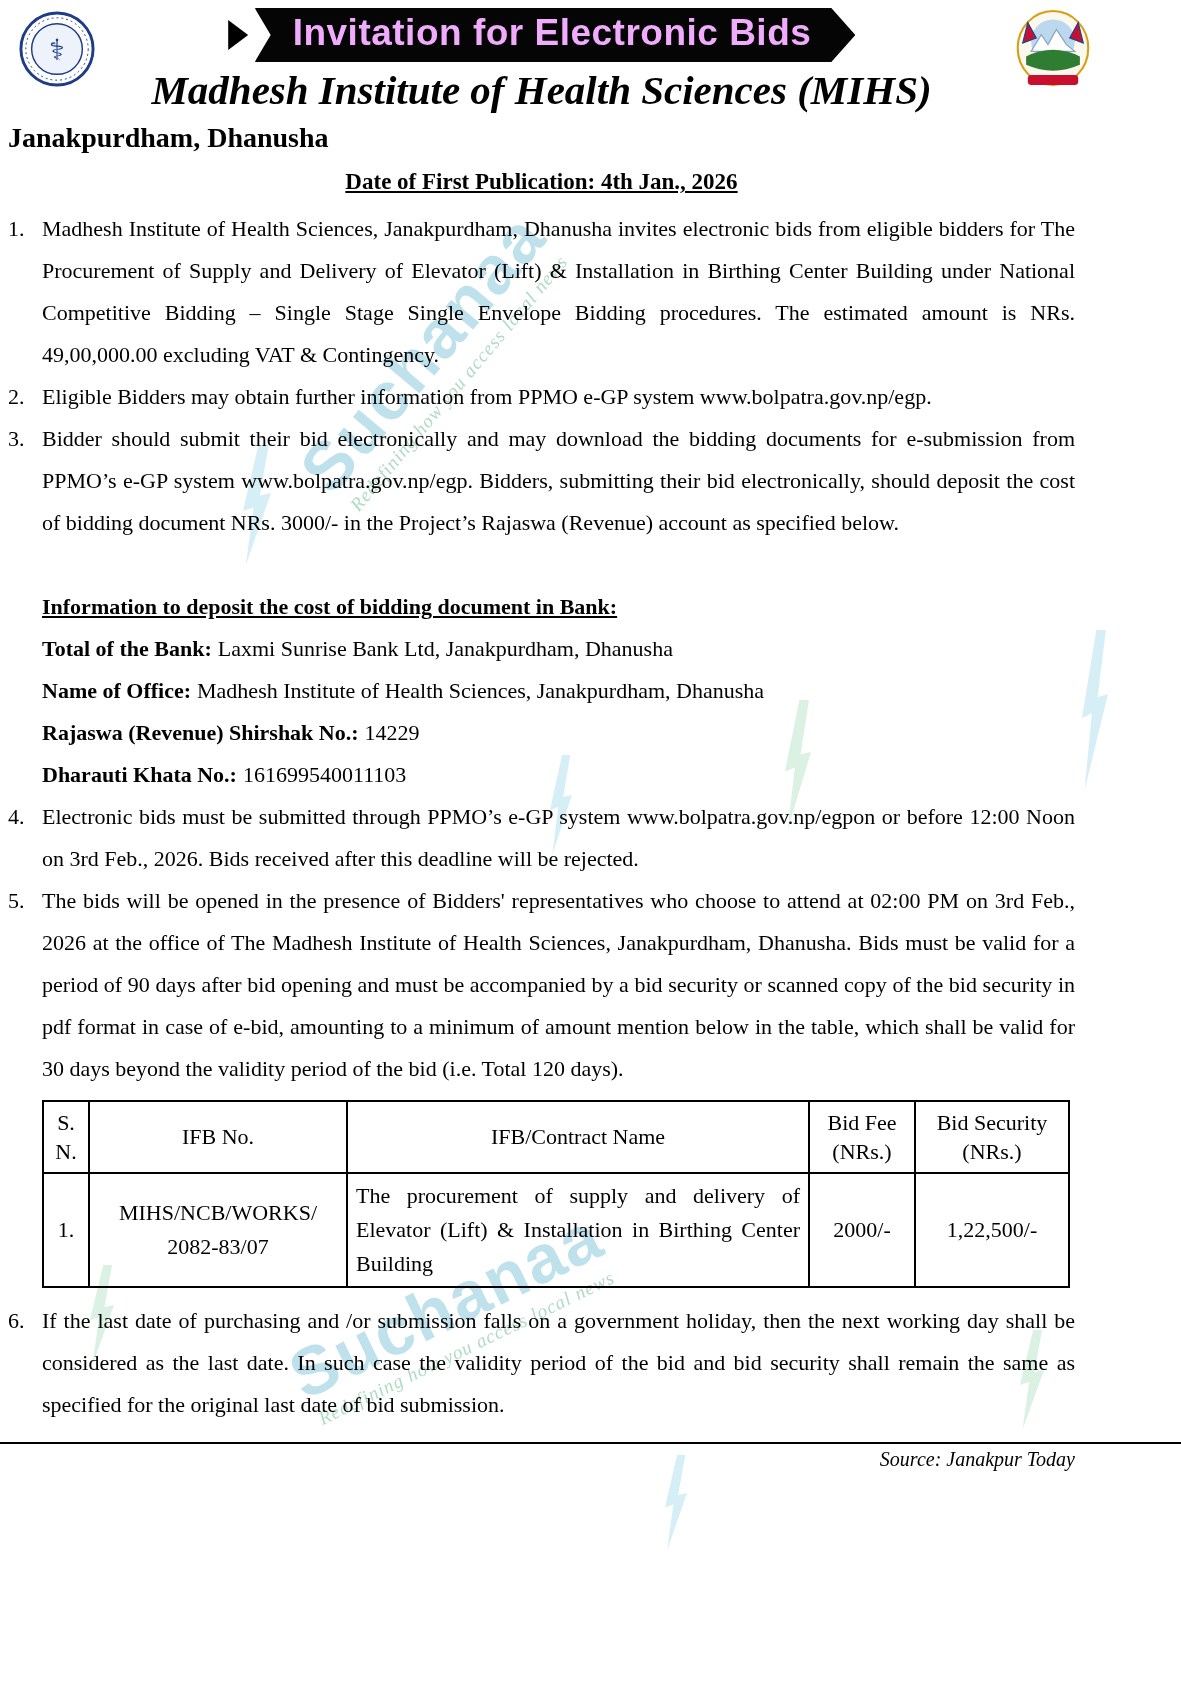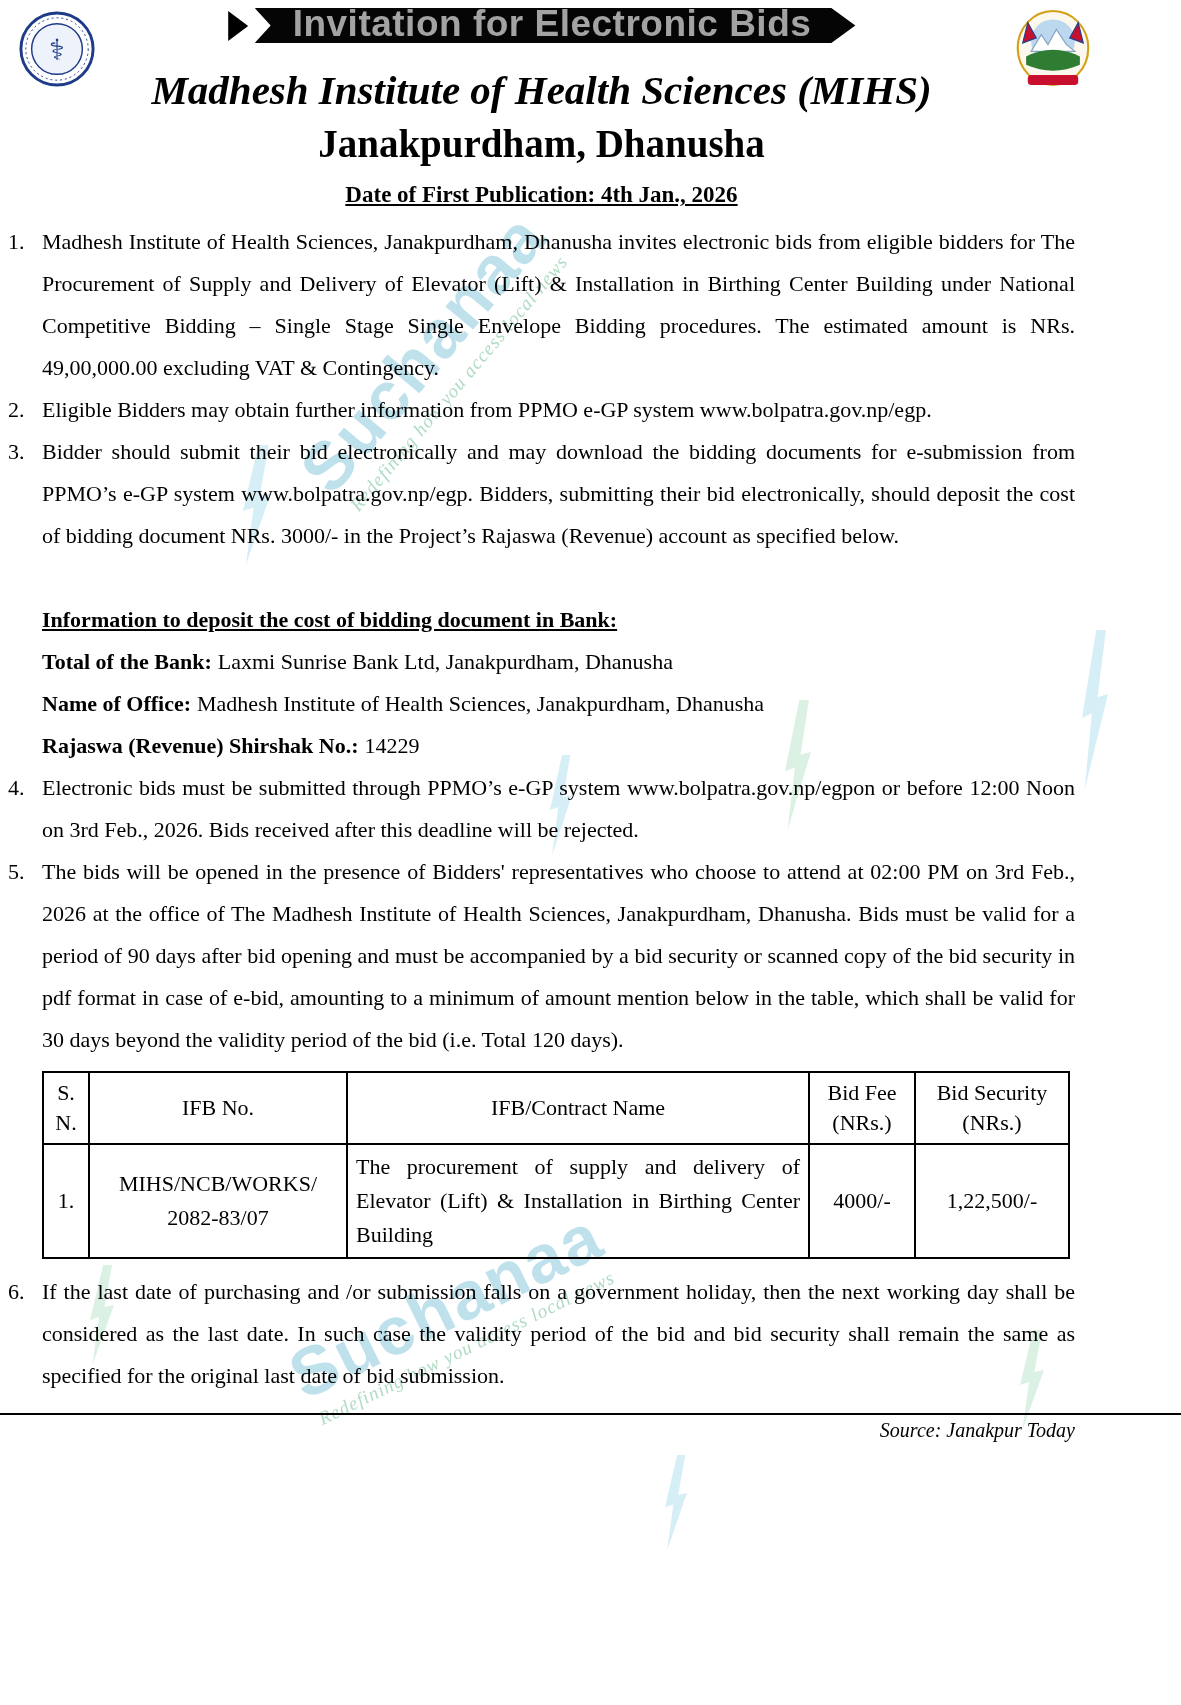--- a/index.html
+++ b/index.html
@@ -32,27 +32,27 @@
   .content { position:relative; z-index:1; }
 
   
   .header-row { position:relative; height:58px; }
   .seal { position:absolute; left:10px; top:4px; }
   .emblem { position:absolute; right:-20px; top:0; }
   .banner-wrap { position:absolute; left:50%; top:2px; transform:translateX(-50%);
                  display:flex; align-items:center; gap:7px; }
   .banner-arrow { width:0; height:0; border-left:20px solid #000;
                   border-top:15px solid transparent; border-bottom:15px solid transparent; }
-  .banner-bar { background:#050505; color:#a3a3a3; height:35px; display:flex; align-items:center;
+  .banner-bar { background:#050505; color:#f0abfc; height:54px; display:flex; align-items:center;
                 justify-content:center; padding:0 44px 4px 38px; white-space:nowrap;
                 clip-path:polygon(0 0, calc(100% - 24px) 0, 100% 50%, calc(100% - 24px) 100%, 0 100%, 16px 50%);
                 font-family:"Liberation Sans", sans-serif; font-weight:bold; font-size:37px; letter-spacing:.5px; }
 
   h1.org { text-align:center; font-size:41px; line-height:1.15; margin-top:3px; font-weight:bold;font-style:italic; }
-  h2.loc { text-align:center; font-size:39px; line-height:1.15; margin-top:8px; font-weight:bold; }
+  h2.loc { text-align:left; font-size:28px; line-height:1.15; margin-top:8px; font-weight:bold; }
   .pubdate { text-align:center; font-size:23px; font-weight:bold; margin-top:15px; }
   .u { text-decoration:underline; }
 
   
   .items { margin-top:13px; font-size:22px; line-height:42px; }
   .item { display:flex; align-items:flex-start; }
   .num { flex:none; width:34px; }
   .txt { flex:1; text-align:justify; }
   .icontent { flex:1; }
   .bank-heading { font-weight:bold;margin-top:42px; }
@@ -149,20 +149,21 @@
         <span class="num">3.</span>
         <div class="icontent">
           <p class="txt">Bidder should submit their bid electronically and may download the bidding documents for e-submission from PPMO’s e-GP system www.bolpatra.gov.np/egp. Bidders, submitting their bid electronically, should deposit the cost of bidding document NRs. 3000/- in the Project’s Rajaswa (Revenue) account as specified below.</p>
           <p class="bank-heading">
             <span class="u">Information to deposit the cost of bidding document in Bank:</span>
           </p>
           <div>
             <p><span class="bank-label">Total of the Bank:</span><span>Laxmi Sunrise Bank Ltd, Janakpurdham, Dhanusha</span></p>
             <p><span class="bank-label">Name of Office:</span><span>Madhesh Institute of Health Sciences, Janakpurdham, Dhanusha</span></p>
             <p><span class="bank-label">Rajaswa (Revenue) Shirshak No.:</span><span>14229</span></p>
+            <p><span class="bank-label">Dharauti Khata No.:</span><span>161699540011103</span></p>
           </div>
         </div>
       </div>
 
       <div class="item">
         <span class="num">4.</span>
         <p class="txt">Electronic bids must be submitted through PPMO’s e-GP system www.bolpatra.gov.np/egpon or before 12:00 Noon on 3rd Feb., 2026. Bids received after this deadline will be rejected.</p>
       </div>
 
       <div class="item">
@@ -189,21 +190,21 @@
             <th class="pre">Bid Security
 (NRs.)</th>
           </tr>
         </thead>
         <tbody>
           <tr>
             <td>1.</td>
             <td class="pre">MIHS/NCB/WORKS/
 2082-83/07</td>
             <td class="name">The procurement of supply and delivery of Elevator (Lift) &amp; Installation in Birthing Center Building</td>
-            <td>4000/-</td>
+            <td>2000/-</td>
             <td>1,22,500/-</td>
           </tr>
         </tbody>
       </table>
 
       <div class="item">
         <span class="num">6.</span>
         <p class="txt">If the last date of purchasing and /or submission falls on a government holiday, then the next working day shall be considered as the last date. In such case the validity period of the bid and bid security shall remain the same as specified for the original last date of bid submission.</p>
       </div>
 

